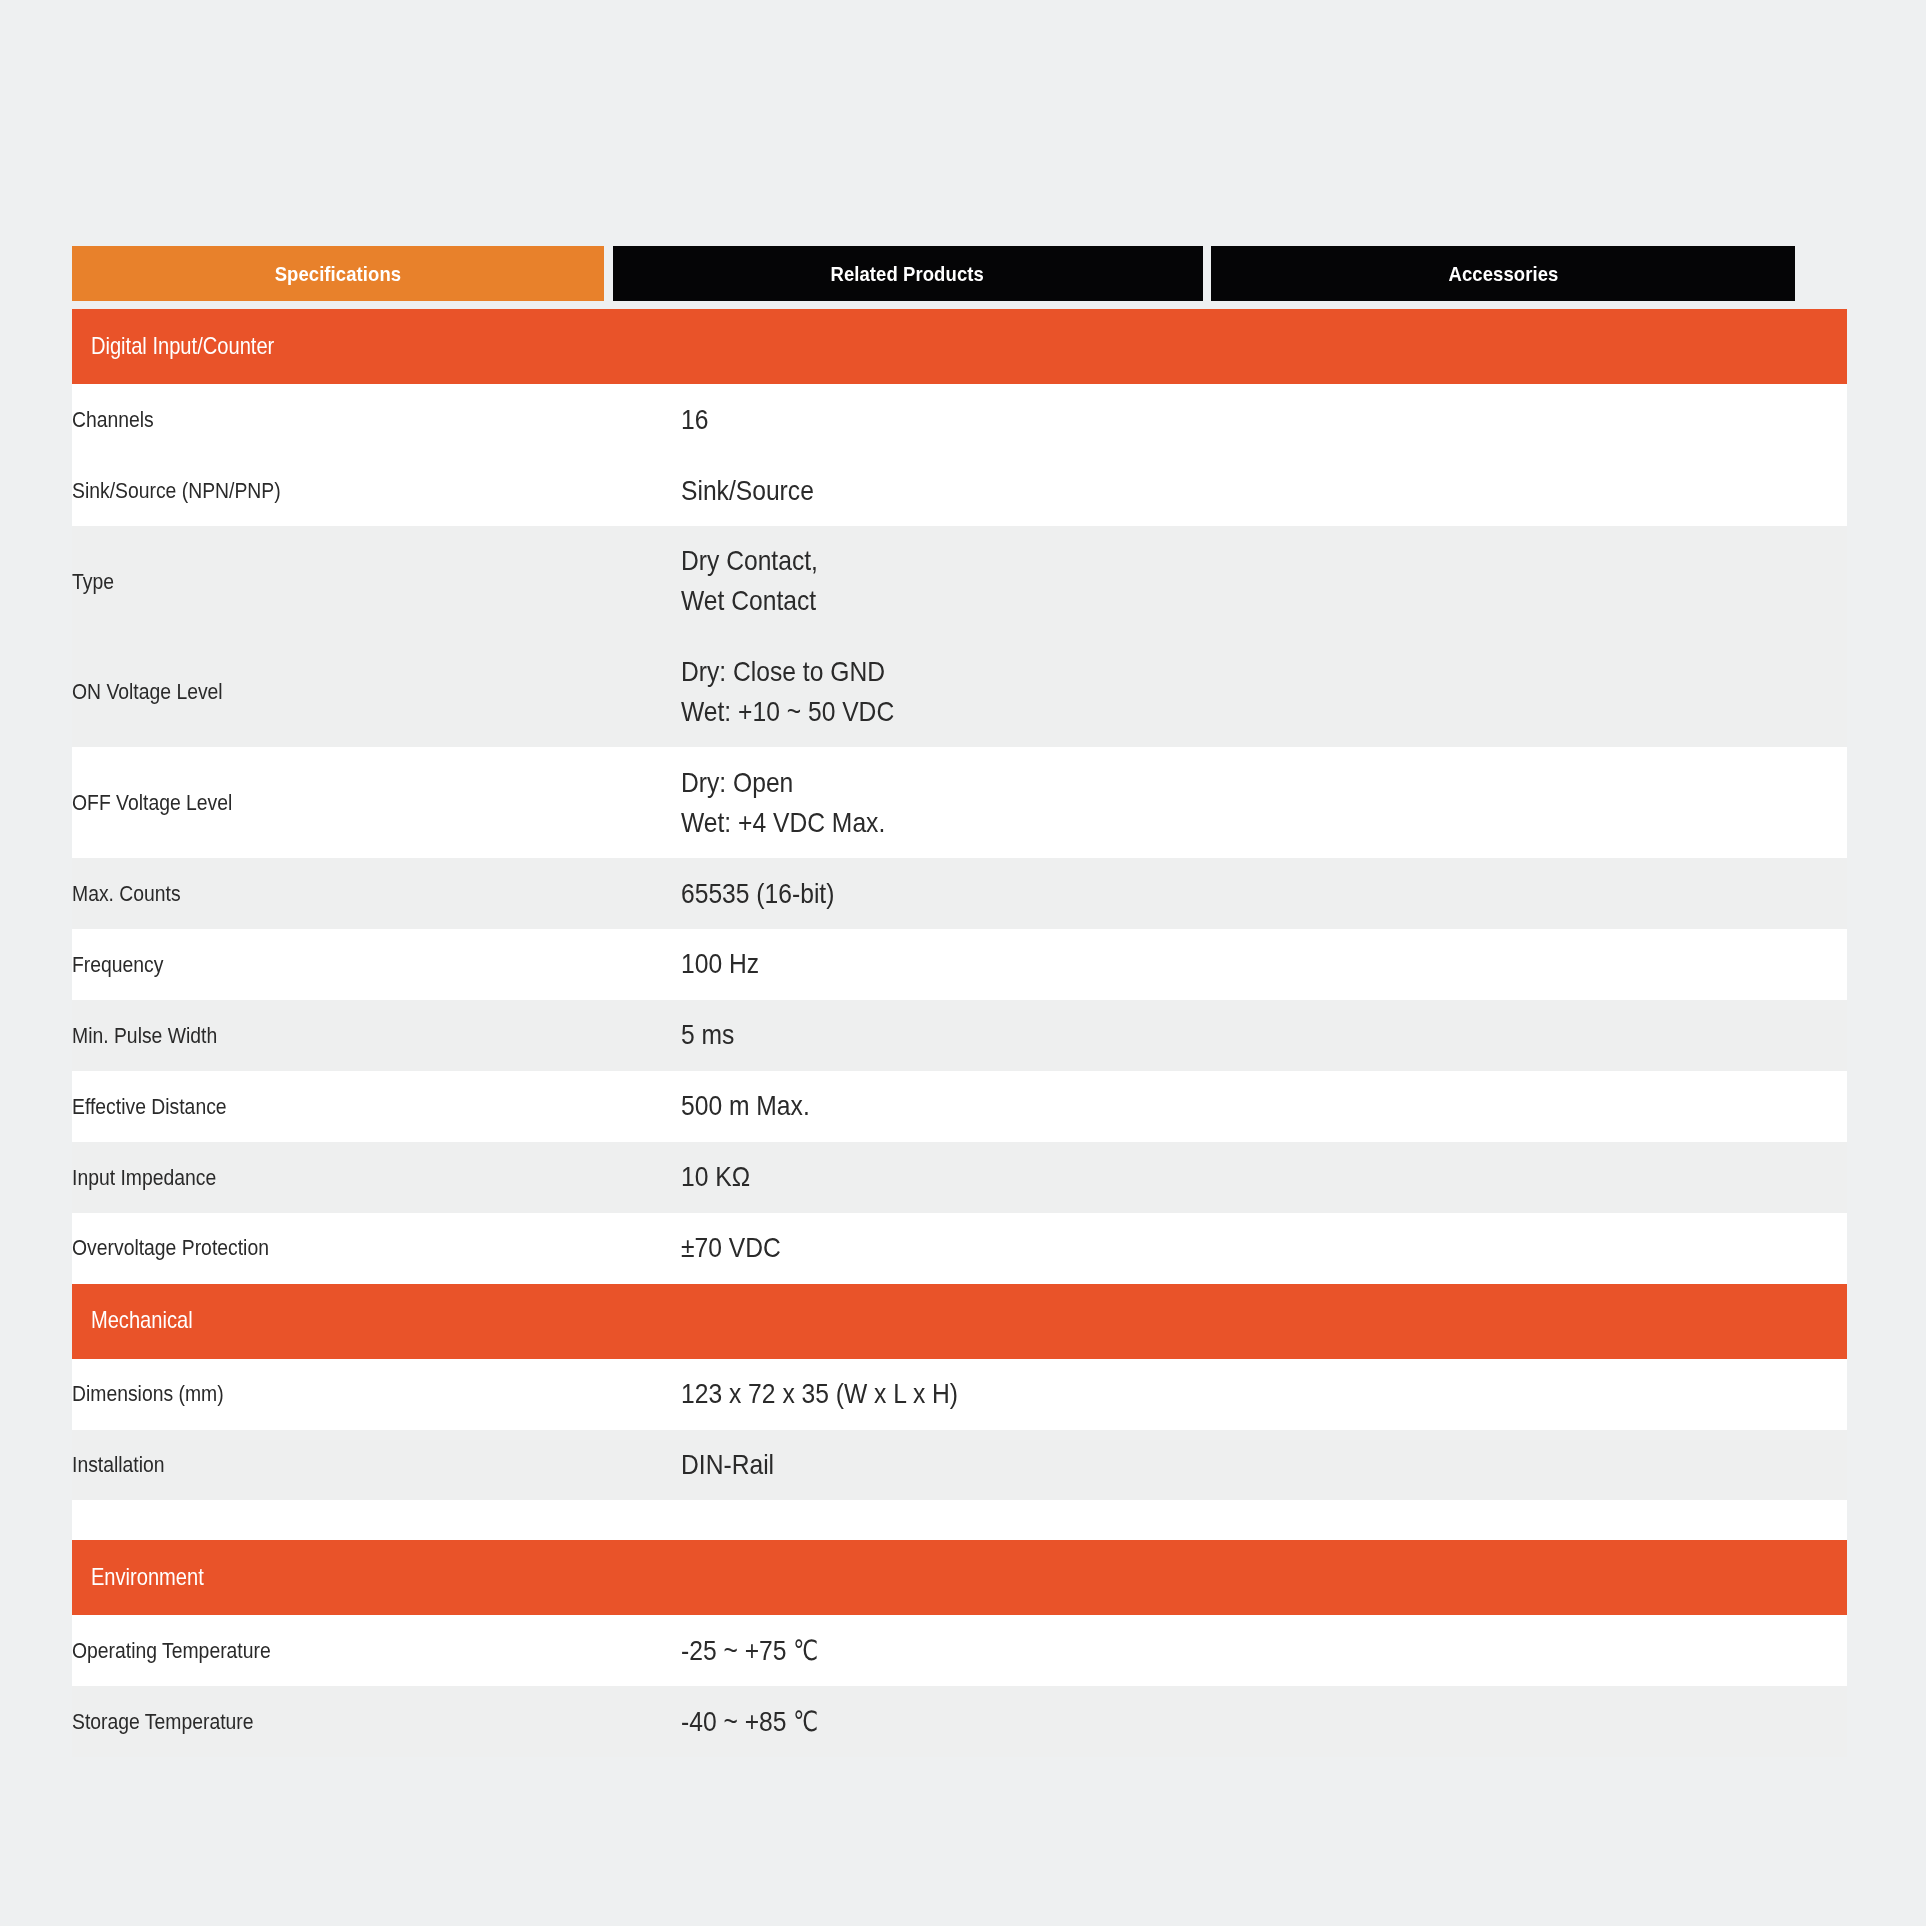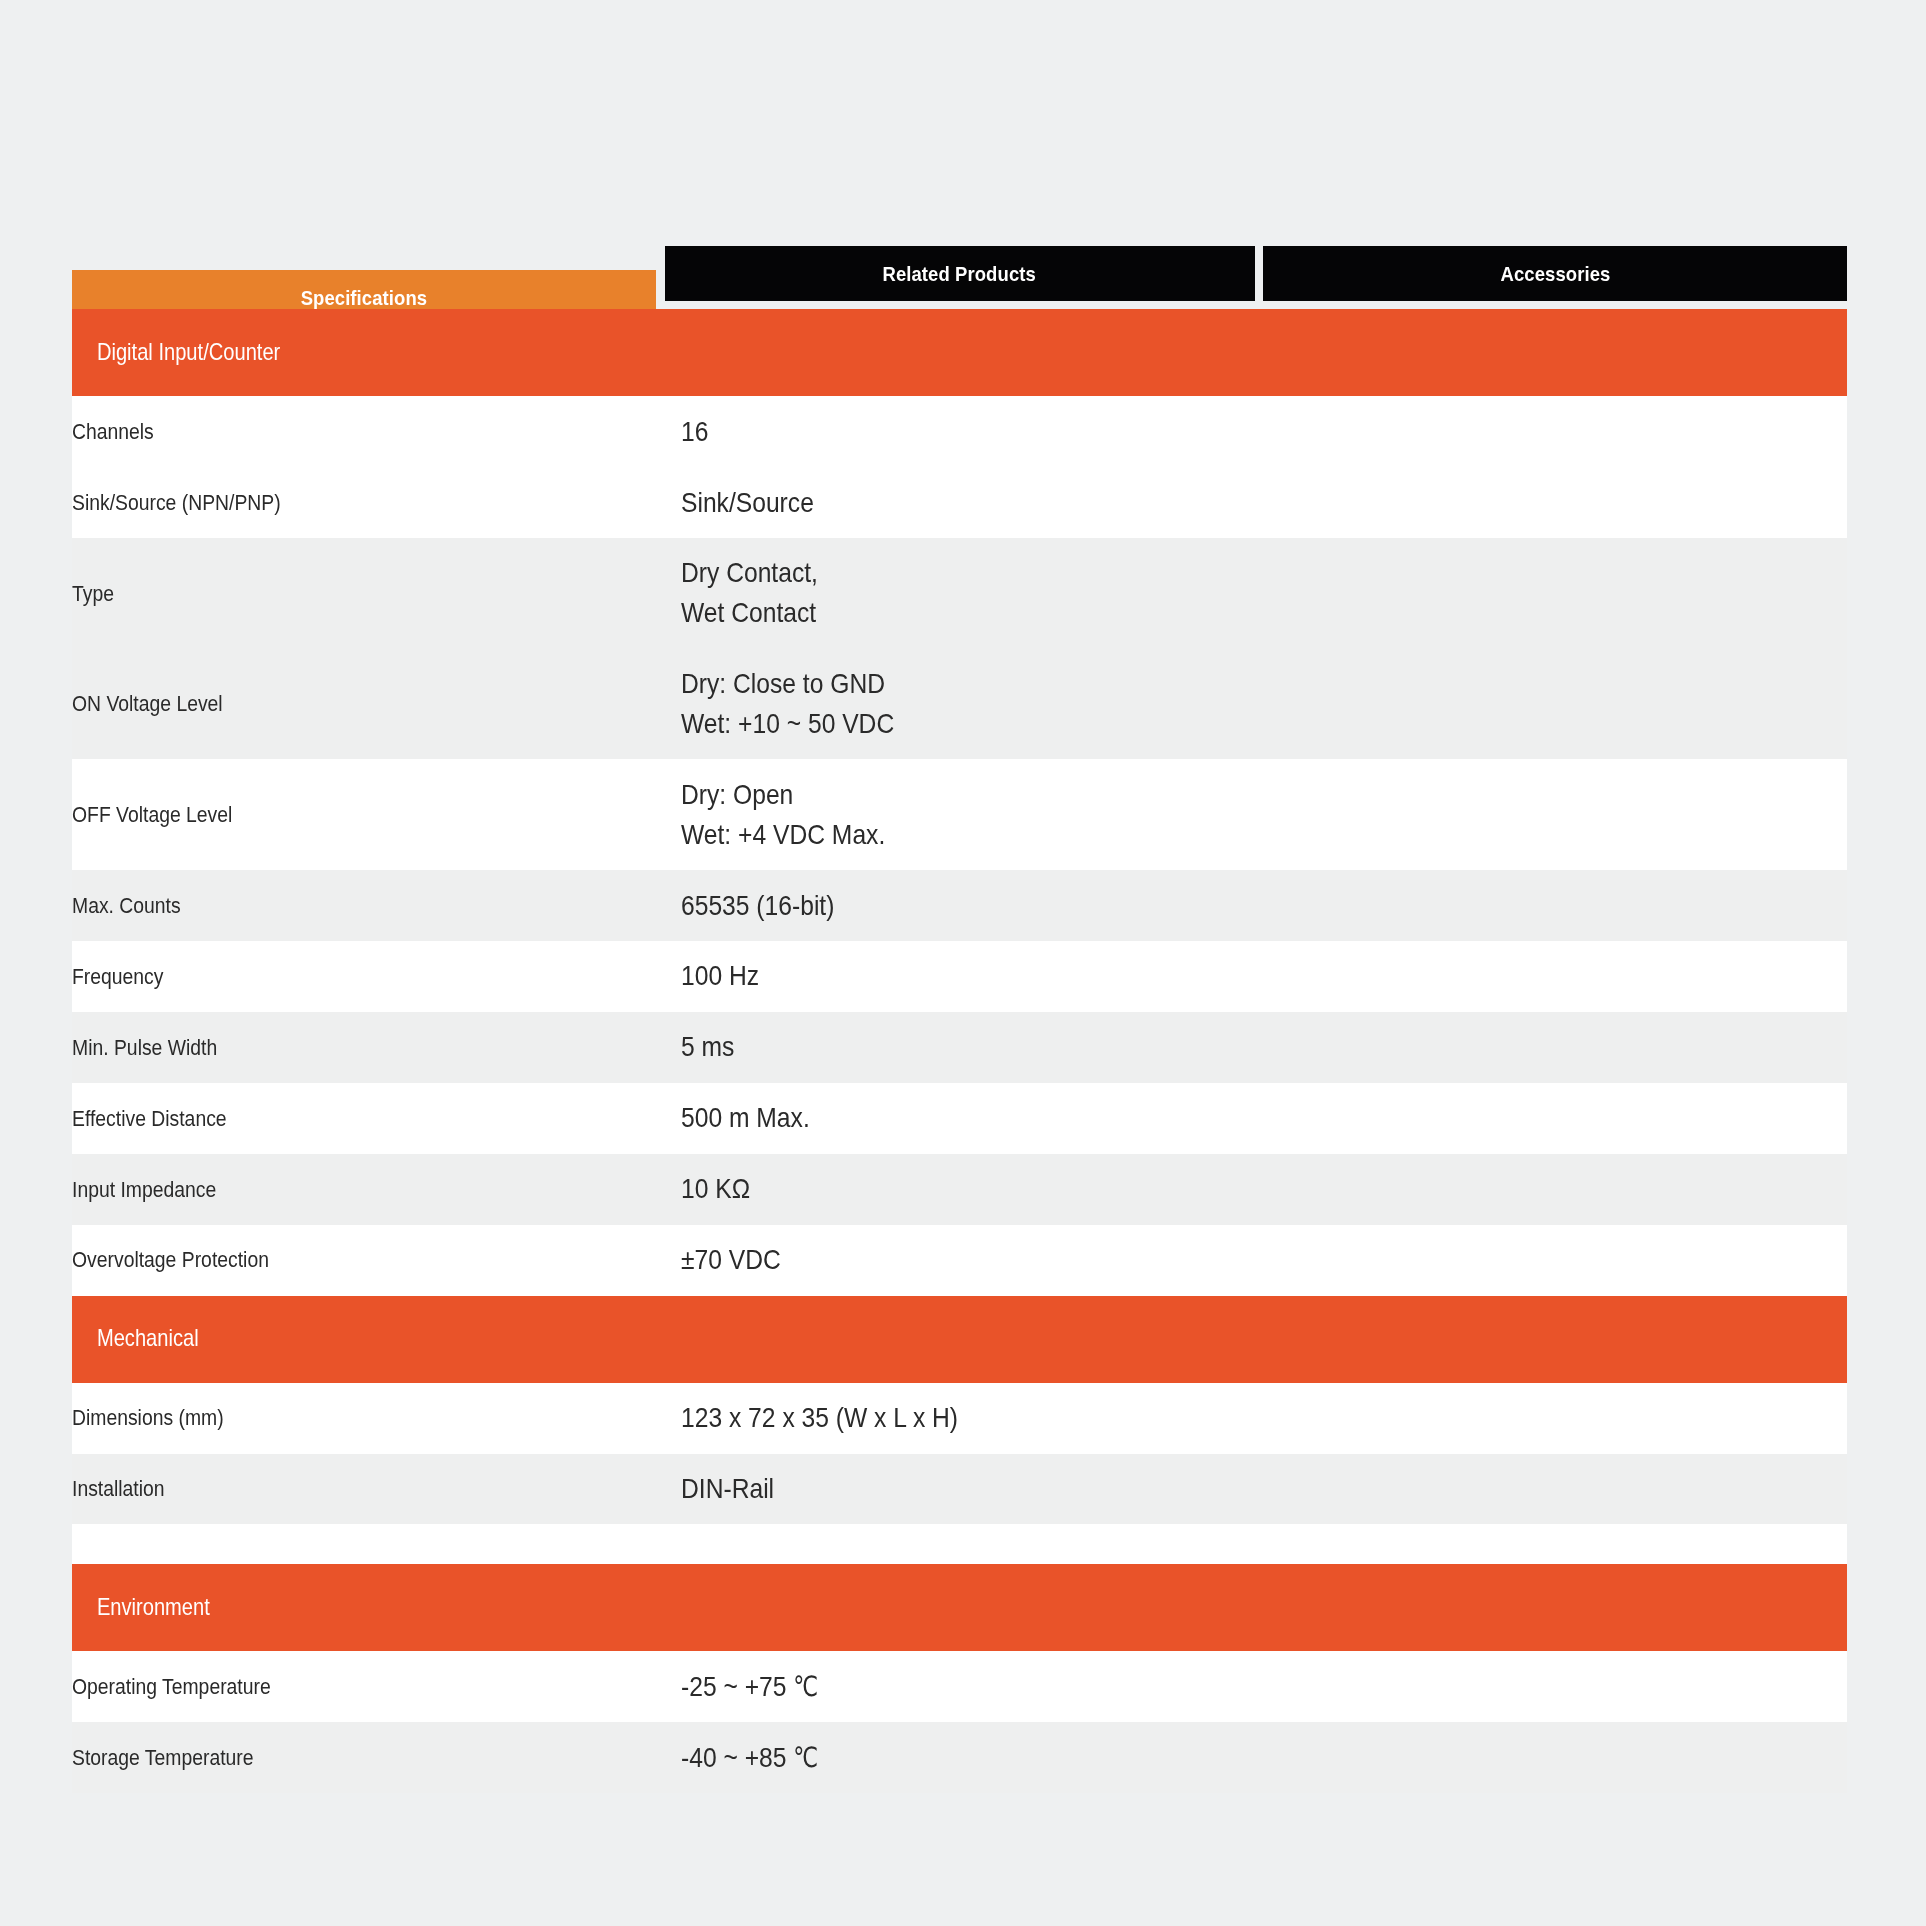--- a/index.html
+++ b/index.html
@@ -48,39 +48,39 @@
   }
   .tab-wrap {
     height: 55px;
     display: flex;
     align-items: center;
     justify-content: center;
     box-sizing: border-box;
   }
   .tab-wrap.active { background: #e8812b; }
   .tab-wrap.inactive { background: #050506; }
-  .tab-wrap.w1 { width: 584px; margin-top: 24px; }
+  .tab-wrap.w1 { width: 532px; }
   .tab-wrap.w2 { width: 584px; }
   .tab-wrap.w3 { width: 590px; }
 
   
   .spec-table {
     position: absolute;
     left: 72px;
     top: 309px;
     width: 1775px;
     border-collapse: collapse;
     table-layout: fixed;
   }
   .spec-table col.c-label { width: 609px; }
   .spec-table col.c-value { width: 1166px; }
 
   .section-row td {
     background: #e95329;
-    padding: 14px;
+    padding: 8px;
     height: 59px;
     vertical-align: middle;
   }
   .section-title {
     color: #ffffff;
     font-size: 23.4px;
     font-weight: 400;
     padding-left: 12.7px;
     font-stretch: condensed;
     transform: scaleX(0.86);

